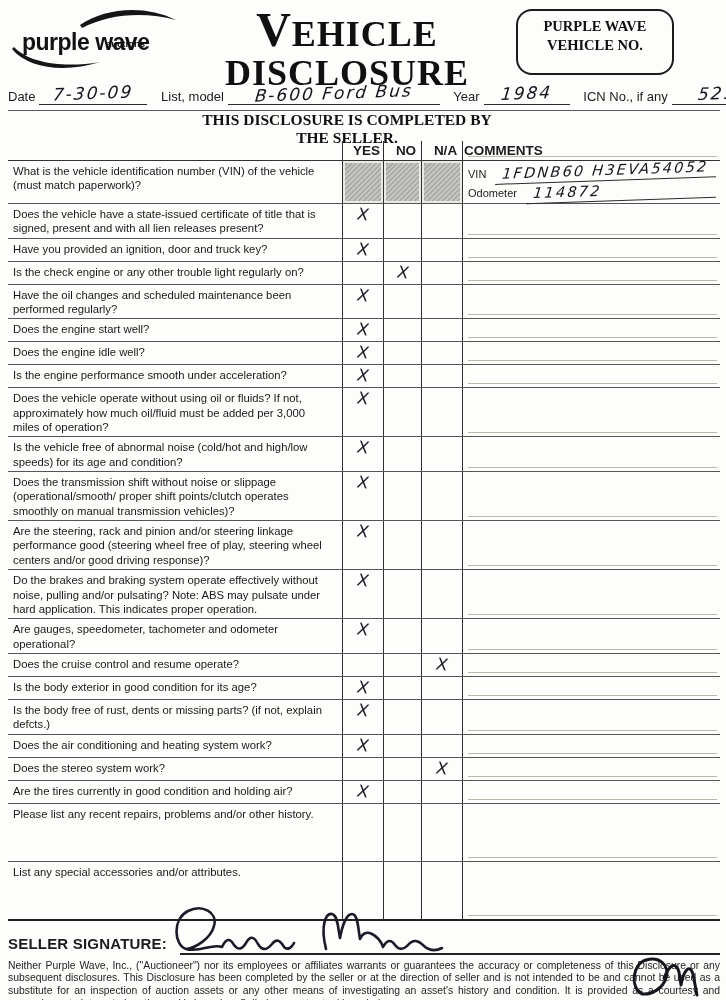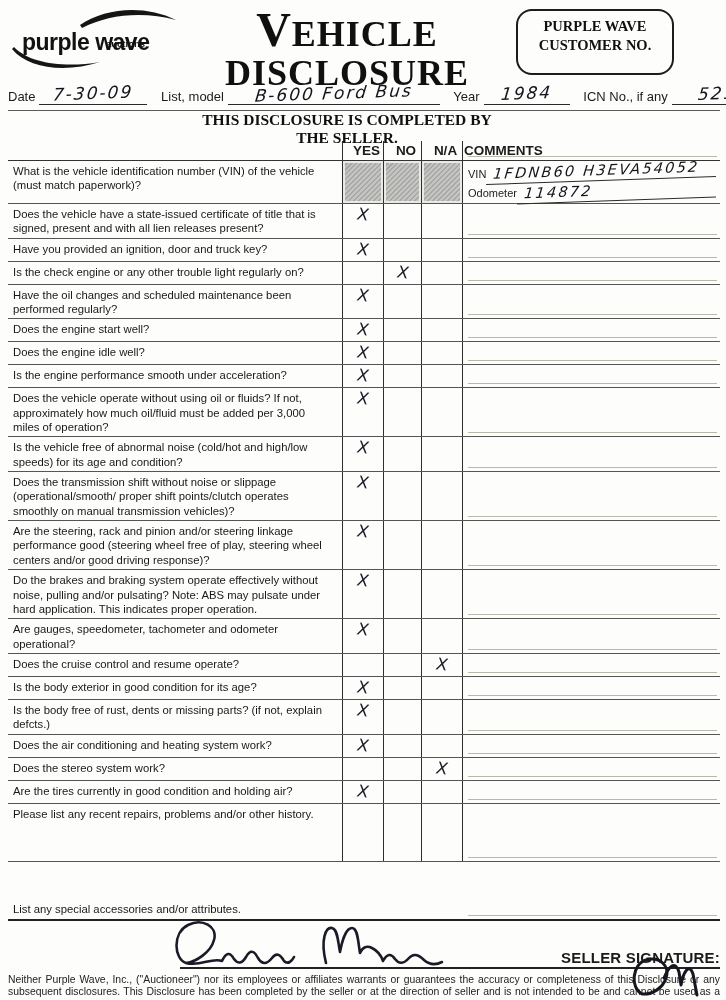--- a/index.html
+++ b/index.html
@@ -42,41 +42,41 @@
   
   .vtable{margin-top:5px;border-top:1.5px solid #5a5a5a;}
   .thead,.trow{display:flex;align-items:stretch;}
   .thead{border-bottom:1.5px solid #333;font-weight:bold;font-size:13.5px;margin-top:30px;}
   .thead>div{padding:2px 0 2px 7px;}
   .q{width:334px;box-sizing:border-box;}
   .c{width:41px;box-sizing:border-box;border-left:1.6px solid #2e2e2e;position:relative;text-align:center;}
   .c.no{width:38px;}
   .cm{flex:1;box-sizing:border-box;border-left:1.6px solid #2e2e2e;position:relative;}
   .trow{border-bottom:1.4px solid #555;min-height:22px;}
-  .trow:last-child{border-bottom:2.6px solid #222;align-items:flex-end;}
+  .trow:last-child{border-bottom:2.6px solid #222;}
   .trow .q{font-size:11.3px;line-height:1.27;padding:3px 8px 2px 5px;color:#181818;}
   .trow.tall{min-height:57px;}
   .trow.vinrow{min-height:42px;}
   .cm::after{content:"";position:absolute;left:5px;right:3px;bottom:3px;border-bottom:1px solid #b9b9ab;}
   .vinrow .cm::after{display:none;}
   .xmark{
     font-family:"DejaVu Sans",sans-serif;font-size:16.5px;line-height:1;
     display:inline-block;margin-top:3px;transform:rotate(7deg) skewX(-7deg);color:#1c1c28;
   }
   .shaded{
     background:
       repeating-linear-gradient(135deg,#a8a8a8 0 1.5px,#c4c4c0 1.5px 3.5px),
       #b5b5b2;
     box-shadow:inset 0 0 0 2px #e9e9e6;
   }
-  .cmline{display:flex;align-items:flex-end;gap:1px;padding:1px 3px 0 5px;}
+  .cmline{display:flex;align-items:flex-end;gap:10px;padding:1px 3px 0 5px;}
   .cmlab{font-size:11px;padding-bottom:1px;}
   .cmval{flex:1;border-bottom:1.4px solid #2a2a2a;font-size:14.5px;letter-spacing:2.2px;line-height:1.15;padding:0 2px 1px 6px;white-space:nowrap;}
   
-  .sigrow{position:relative;margin-top:28px;height:22px;text-align:right;}
+  .sigrow{position:relative;margin-top:14px;height:22px;}
   .siglabel{font-size:15px;font-weight:bold;letter-spacing:0.2px;}
   .sigline{position:absolute;left:172px;right:0;bottom:2px;border-bottom:2px solid #222;height:0;}
   .sigsvg{position:absolute;left:160px;top:-34px;pointer-events:none;}
   
   .legal1{margin:3px 0 5px 0;font-size:10.4px;line-height:1.23;text-align:justify;color:#222;}
   .initials{position:absolute;right:26px;bottom:0px;}
 </style>
 </head>
 <body>
 
@@ -90,21 +90,21 @@
       </svg>
       <div class="logo-name">purple wave</div>
       <div class="logo-tag">auctions</div>
     </div>
     <div class="titleblock">
       <h1 class="title">VEHICLE DISCLOSURE</h1>
       <div class="subtitle">THIS DISCLOSURE IS COMPLETED BY THE SELLER.</div>
     </div>
     <div class="custbox">
       <div>PURPLE WAVE</div>
-      <div>CUSTOMER NO.</div>
+      <div>VEHICLE NO.</div>
     </div>
   </div>
 
 
   <div class="fieldrow">
     <span class="flabel">Date</span><span class="blank w-date"><span class="hw">7-30-09</span></span>
     <span class="flabel">List, model</span><span class="blank w-make"><span class="hw">B-600 Ford Bus</span></span>
     <span class="flabel">Year</span><span class="blank w-year"><span class="hw">1984</span></span>
     <span class="flabel">ICN No., if any</span><span class="blank w-icn"><span class="hw">5210</span></span>
   </div>

